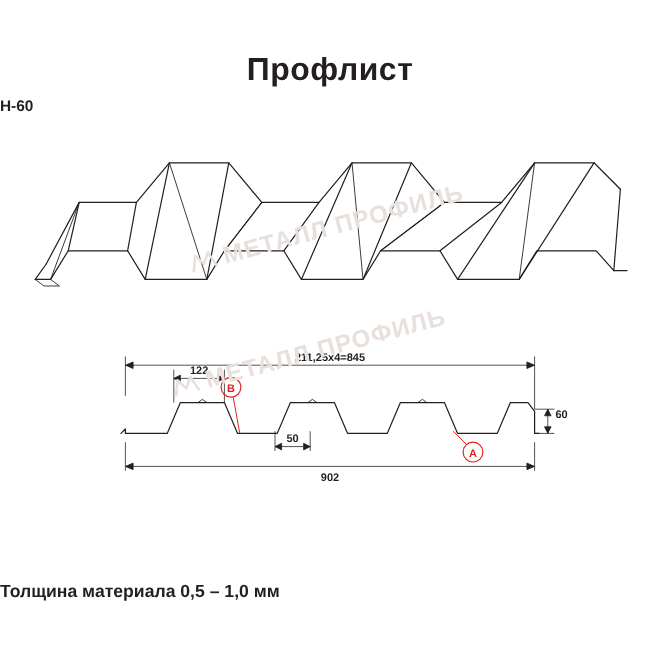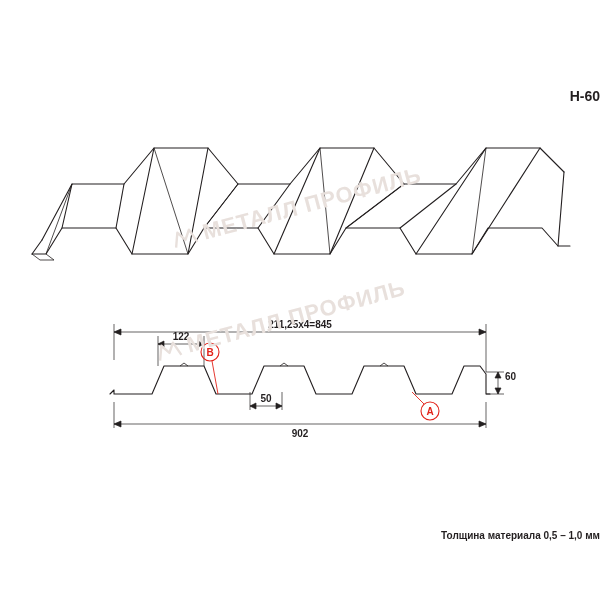--- a/index.html
+++ b/index.html
@@ -28,21 +28,21 @@
     font-size: 29px;
     font-weight: bold;
     letter-spacing: 0.5px;
     color: #231f20;
   }
   .subtitle {
     position: absolute;
     top: 88px;
     left: 0;
     width: 600px;
-    text-align: right;
+    text-align: left;
     font-size: 14px;
     font-weight: bold;
     color: #231f20;
   }
   .iso-wrap {
     position: absolute;
     left: 12px;
     top: 128px;
     width: 576px;
     height: 140px;
@@ -53,22 +53,22 @@
     top: 310px;
     width: 420px;
     height: 130px;
     font-weight: bold;
   }
   .footer {
     position: absolute;
     top: 530px;
     left: 0;
     width: 600px;
-    text-align: right;
-    font-size: 10px;
+    text-align: left;
+    font-size: 16px;
     font-weight: bold;
     color: #231f20;
   }
   .wm {
     position: absolute;
     pointer-events: none;
     user-select: none;
     color: #e8e0dc;
     font-size: 22px;
     font-weight: bold;
@@ -99,20 +99,21 @@
   .dimtxt { font-family: "Liberation Sans", sans-serif; font-size: 10px; fill: #231f20; }
   .marker-circle { fill: none; stroke: #e2231a; stroke-width: 1.1; }
   .marker-txt { font-family: "Liberation Sans", sans-serif; font-size: 10px; fill: #e2231a; }
   .leader { fill: none; stroke: #e2231a; stroke-width: 0.9; }
 </style>
 </head>
 <body>
 
 <div class="page">
 
+  <div class="title">Профлист</div>
   <div class="subtitle">Н-60</div>
 
   <div class="iso-wrap">
     <svg width="576" height="140" viewBox="0 0 576 140">
       <g class="ln">
 
         <path d="M30 112 L60 56 L112 56 L142 20 L196 20 L226 56 L278 56 L308 20 L362 20 L392 56 L444 56 L474 20 L528 20 L552 44"></path>
 
         <path d="M20 126 L34 126 L50 100 L104 100 L120 126 L176 126 L192 100 L246 100 L262 126 L318 126 L334 100 L388 100 L404 126 L460 126 L476 100 L530 100 L546 118 L558 118"></path>
 

